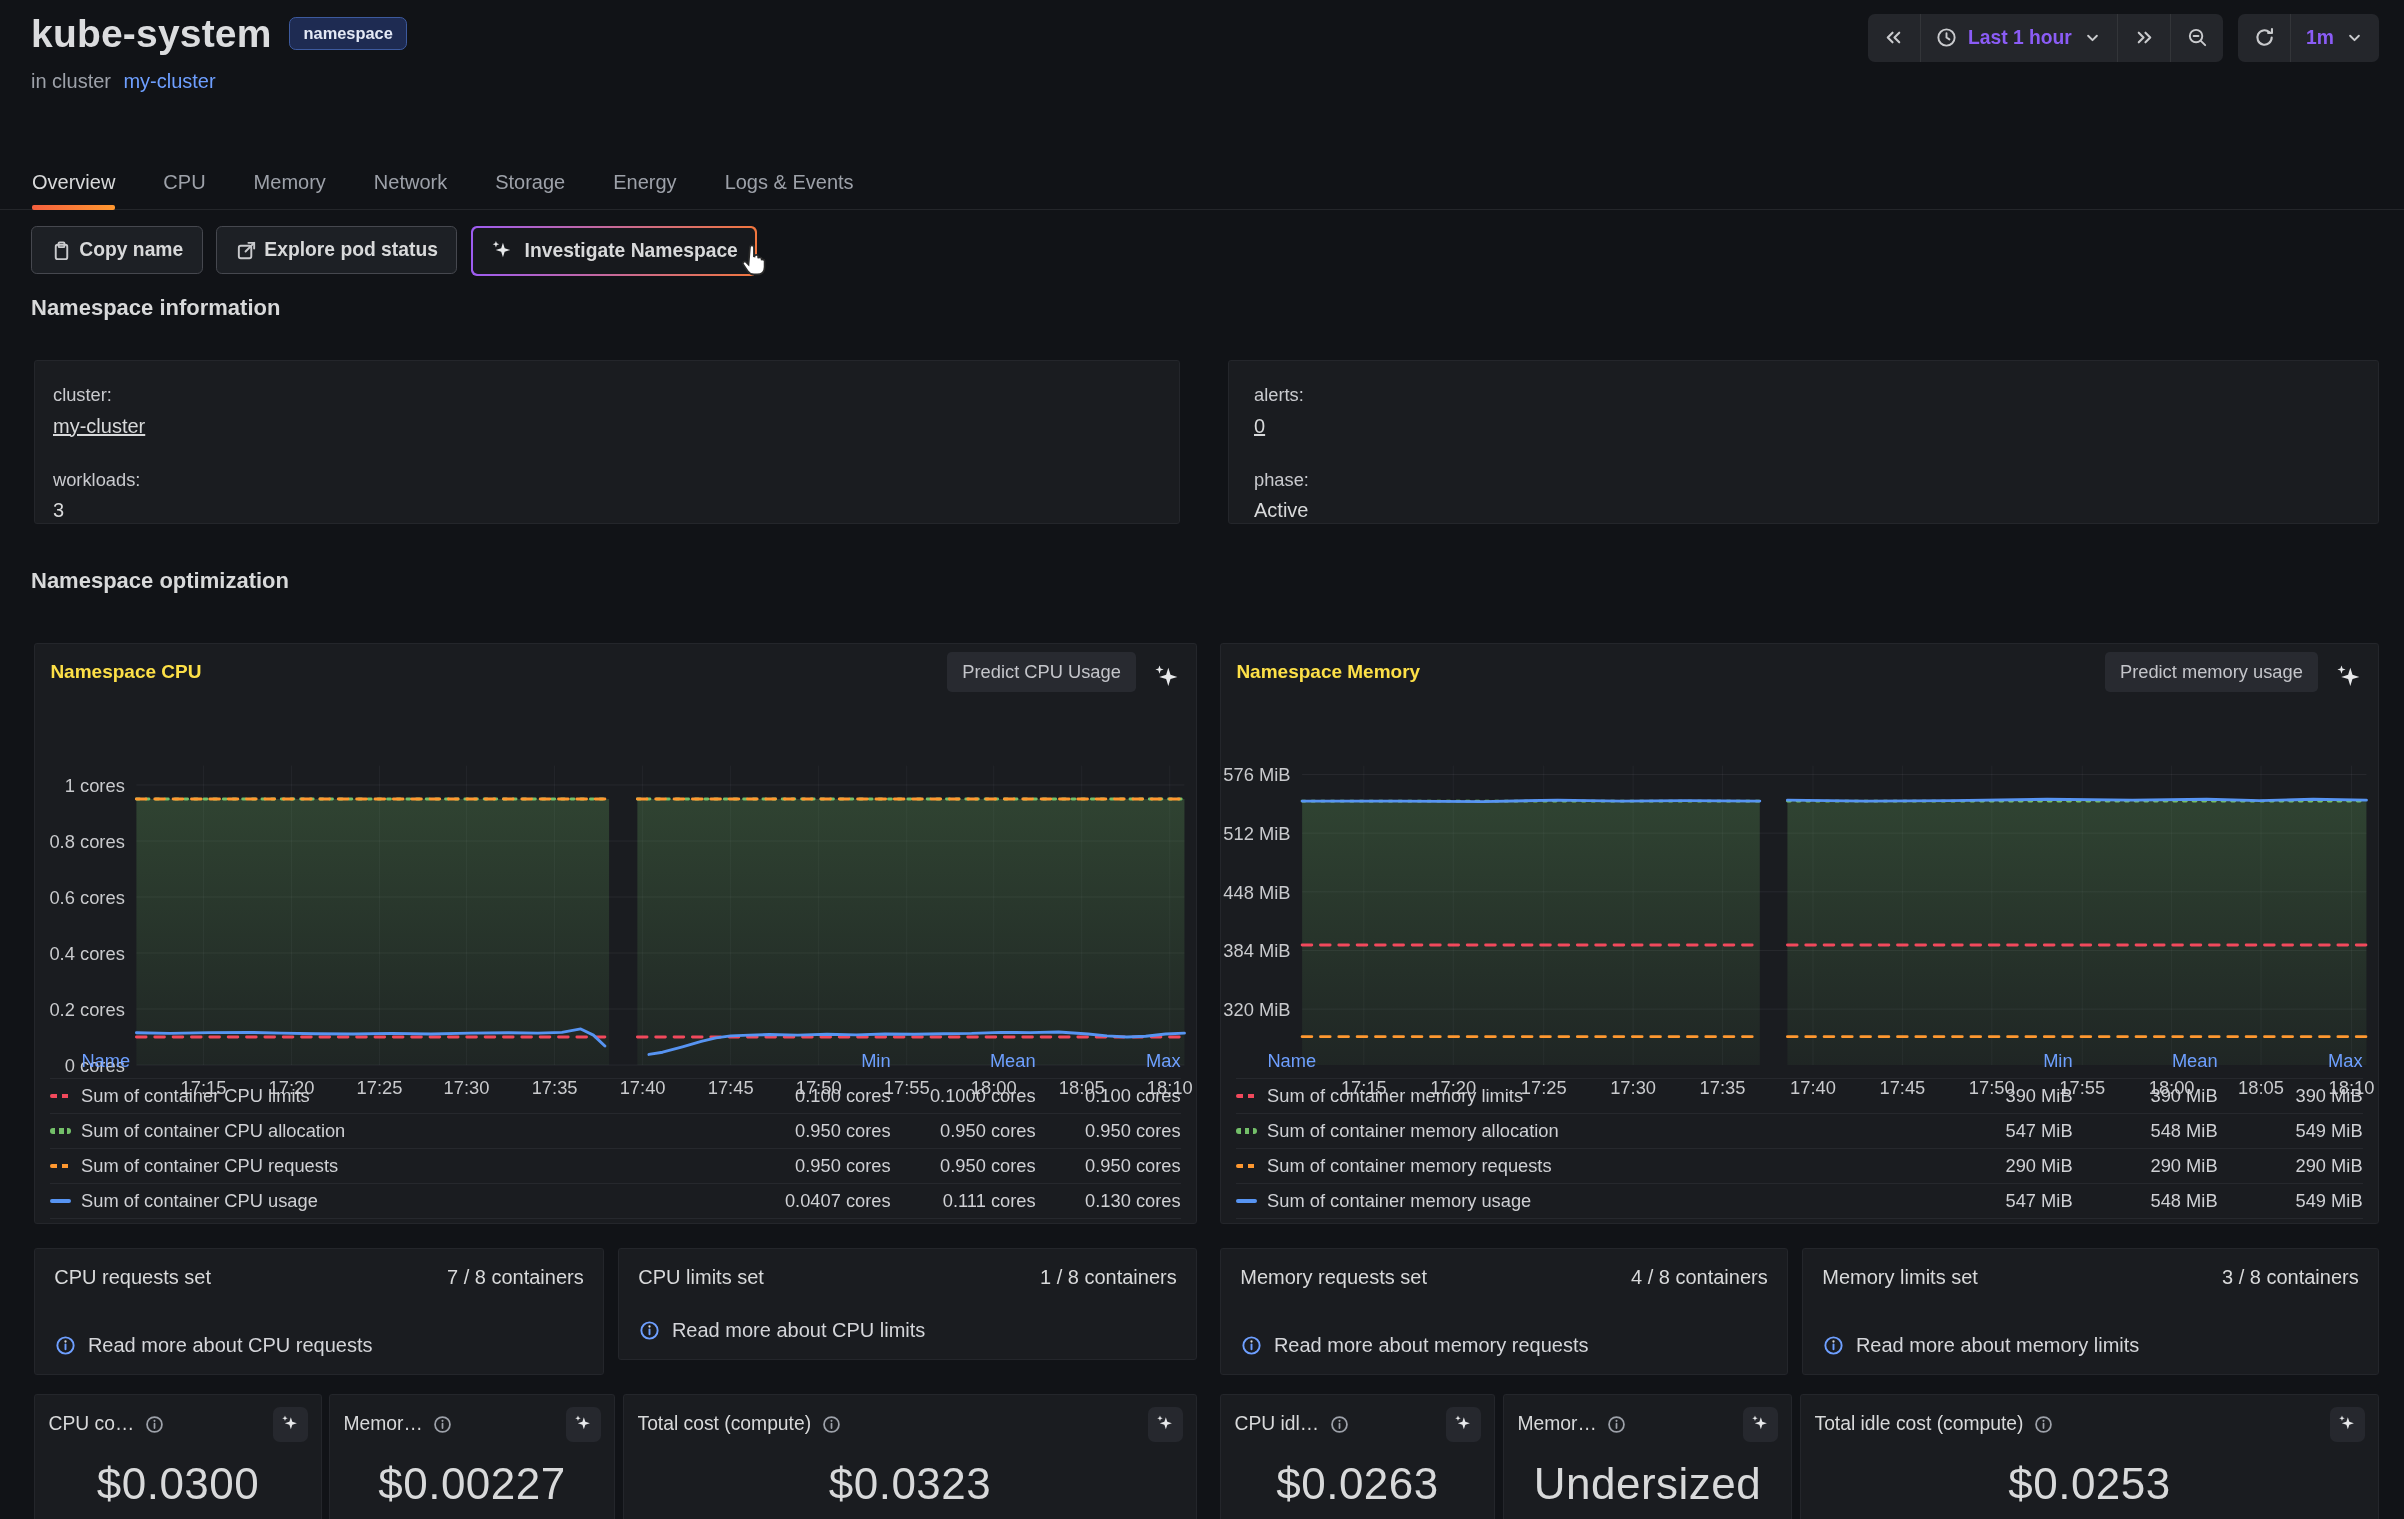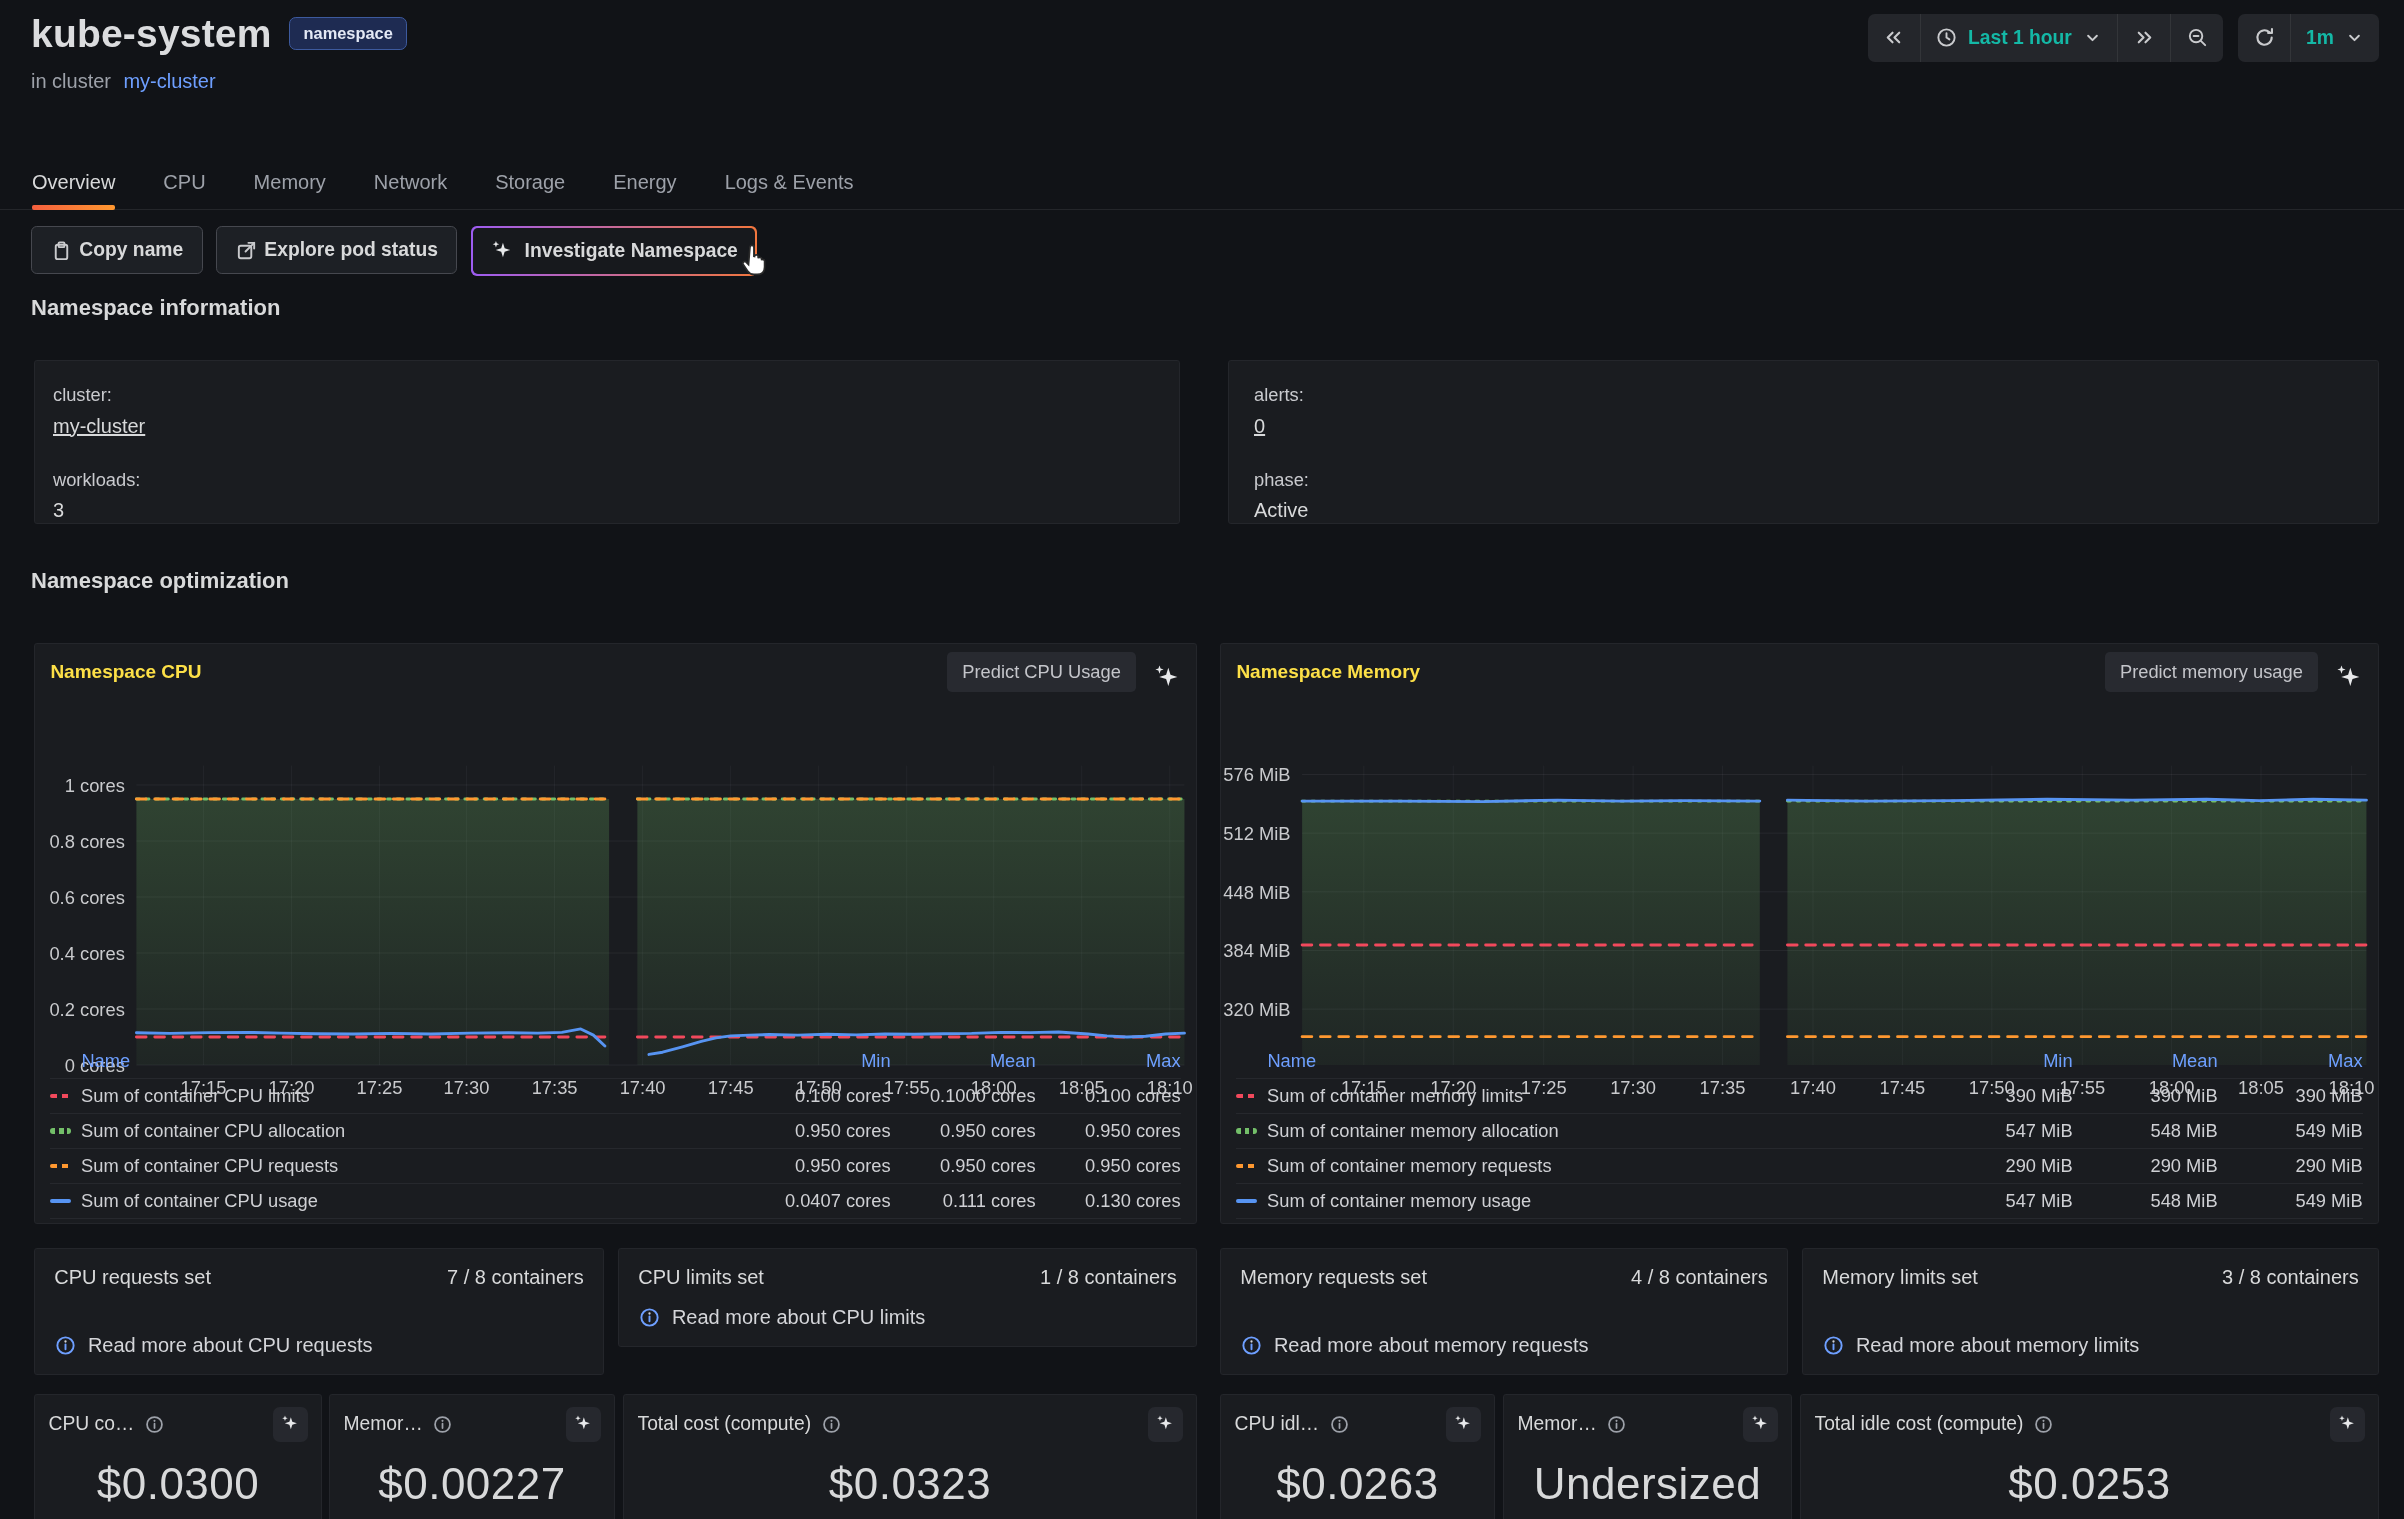--- a/index.html
+++ b/index.html
@@ -8,21 +8,21 @@
   
   .titlerow{position:absolute;left:31px;top:11.6px;display:flex;align-items:center;gap:17.4px;}
   .pagetitle{font-size:39px;font-weight:700;color:#DBDCDE;letter-spacing:0.2px;}
   .tag{background:#1E2B52;border:1px solid #3D5A9E;color:#E4E9F5;font-size:16.4px;font-weight:700;
     padding:5.8px 13.5px;border-radius:6.8px;}
   .subtitle{position:absolute;left:31px;top:70px;font-size:20px;color:#9DA1A9;}
   .subtitle a{color:#6E9FFF;text-decoration:none;margin-left:6.8px;cursor:pointer;}
   
   .timebar{position:absolute;right:25px;top:13.5px;display:flex;gap:15.4px;}
   .tb-group{display:flex;background:#24262B;border-radius:6.8px;overflow:hidden;height:48px;}
-  .tb-item{display:flex;align-items:center;gap:9.7px;padding:0 14.5px;color:#14b8a6;font-size:19.3px;
+  .tb-item{display:flex;align-items:center;gap:9.7px;padding:0 14.5px;color:#8b5cf6;font-size:19.3px;
     font-weight:600;border-right:1px solid rgba(255,255,255,0.07);cursor:pointer;}
   .tb-item:last-child{border-right:none;}
   .tb-item svg{display:block;}
   
   .tabsbar{position:absolute;left:0;right:0;top:155px;height:54px;border-bottom:1px solid rgba(204,204,220,0.10);}
   .tabs{display:flex;gap:48px;padding-left:32px;height:100%;}
   .tab{position:relative;display:flex;align-items:center;font-size:20px;color:#9DA1A9;cursor:pointer;}
   .tab.active{color:#D8D9DA;}
   .tab.active::after{content:"";position:absolute;left:0;right:0;bottom:-1px;height:4.8px;border-radius:1.9px;
     background:linear-gradient(90deg,#F55F3E,#FF9830);}
@@ -453,21 +453,21 @@
         </div>
         <div class="card-link">
           <svg width="23" height="23" viewBox="0 0 24 24" fill="none" stroke="#6E9FFF" stroke-width="2" stroke-linecap="round" stroke-linejoin="round">
             <circle cx="12" cy="12" r="8.5"></circle>
             <path d="M12 11v5"></path>
             <circle cx="12" cy="7.8" r="1.2" fill="currentColor" stroke="none"></circle>
           </svg>
           <span>Read more about CPU requests</span>
         </div>
       </div>
-      <div class="panel" style="left: 618px; top: 1248px; width: 579px; height: 99px;">
+      <div class="panel" style="left: 618px; top: 1248px; width: 579px; height: 112px;">
         <div class="card-title-row">
           <div>CPU limits set</div>
           <div>1 / 8 containers</div>
         </div>
         <div class="card-link">
           <svg width="23" height="23" viewBox="0 0 24 24" fill="none" stroke="#6E9FFF" stroke-width="2" stroke-linecap="round" stroke-linejoin="round">
             <circle cx="12" cy="12" r="8.5"></circle>
             <path d="M12 11v5"></path>
             <circle cx="12" cy="7.8" r="1.2" fill="currentColor" stroke="none"></circle>
           </svg>

